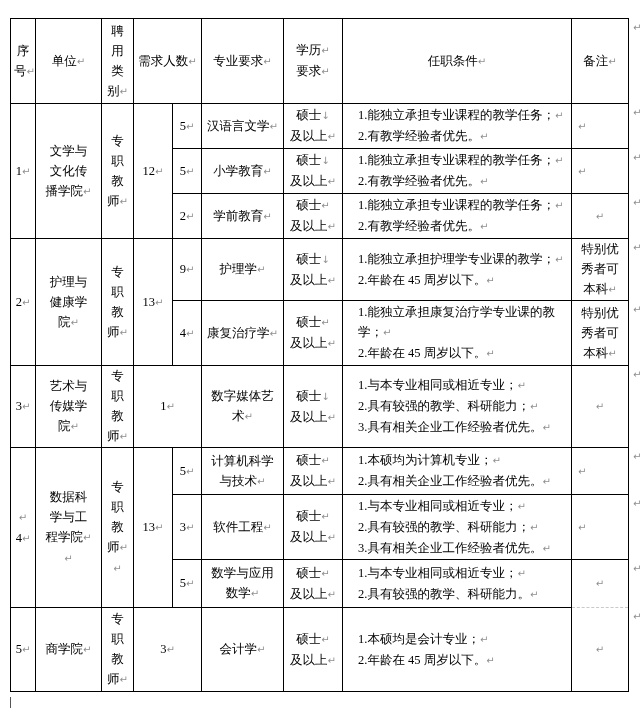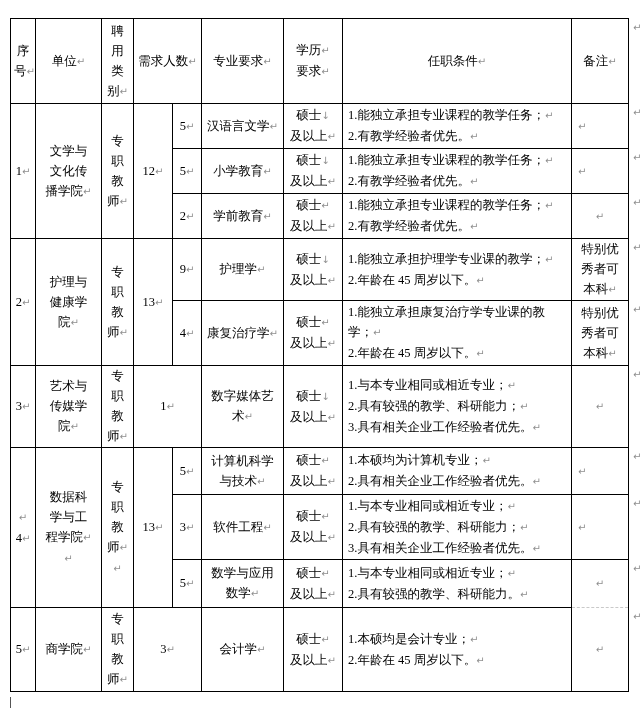--- a/index.html
+++ b/index.html
@@ -12,21 +12,21 @@
   td{
     border:1px solid #000;
     padding:0 3px;
     text-align:center;
     vertical-align:middle;
     font-size:12.5px;
     line-height:20px;
     white-space:pre;
     font-weight:normal;
   }
-  td.cond{text-align:left;padding:0 2px 0 5px}
+  td.cond{text-align:left;padding:0 2px 0 15px}
   td.nleft{text-align:left;padding-left:6px}
   td.dash-b{border-bottom:1px dashed #c9c9c9}
   td.dash-t{border-top:1px dashed #c9c9c9}
   .fmark{color:#8f8f8f;font-size:10px;font-family:"DejaVu Sans",sans-serif}
   .rowend{position:absolute;left:623px}
   #cursor{position:absolute;left:10px;top:697px;width:1px;height:11px;background:#555}
 </style>
 </head>
 <body>
 

